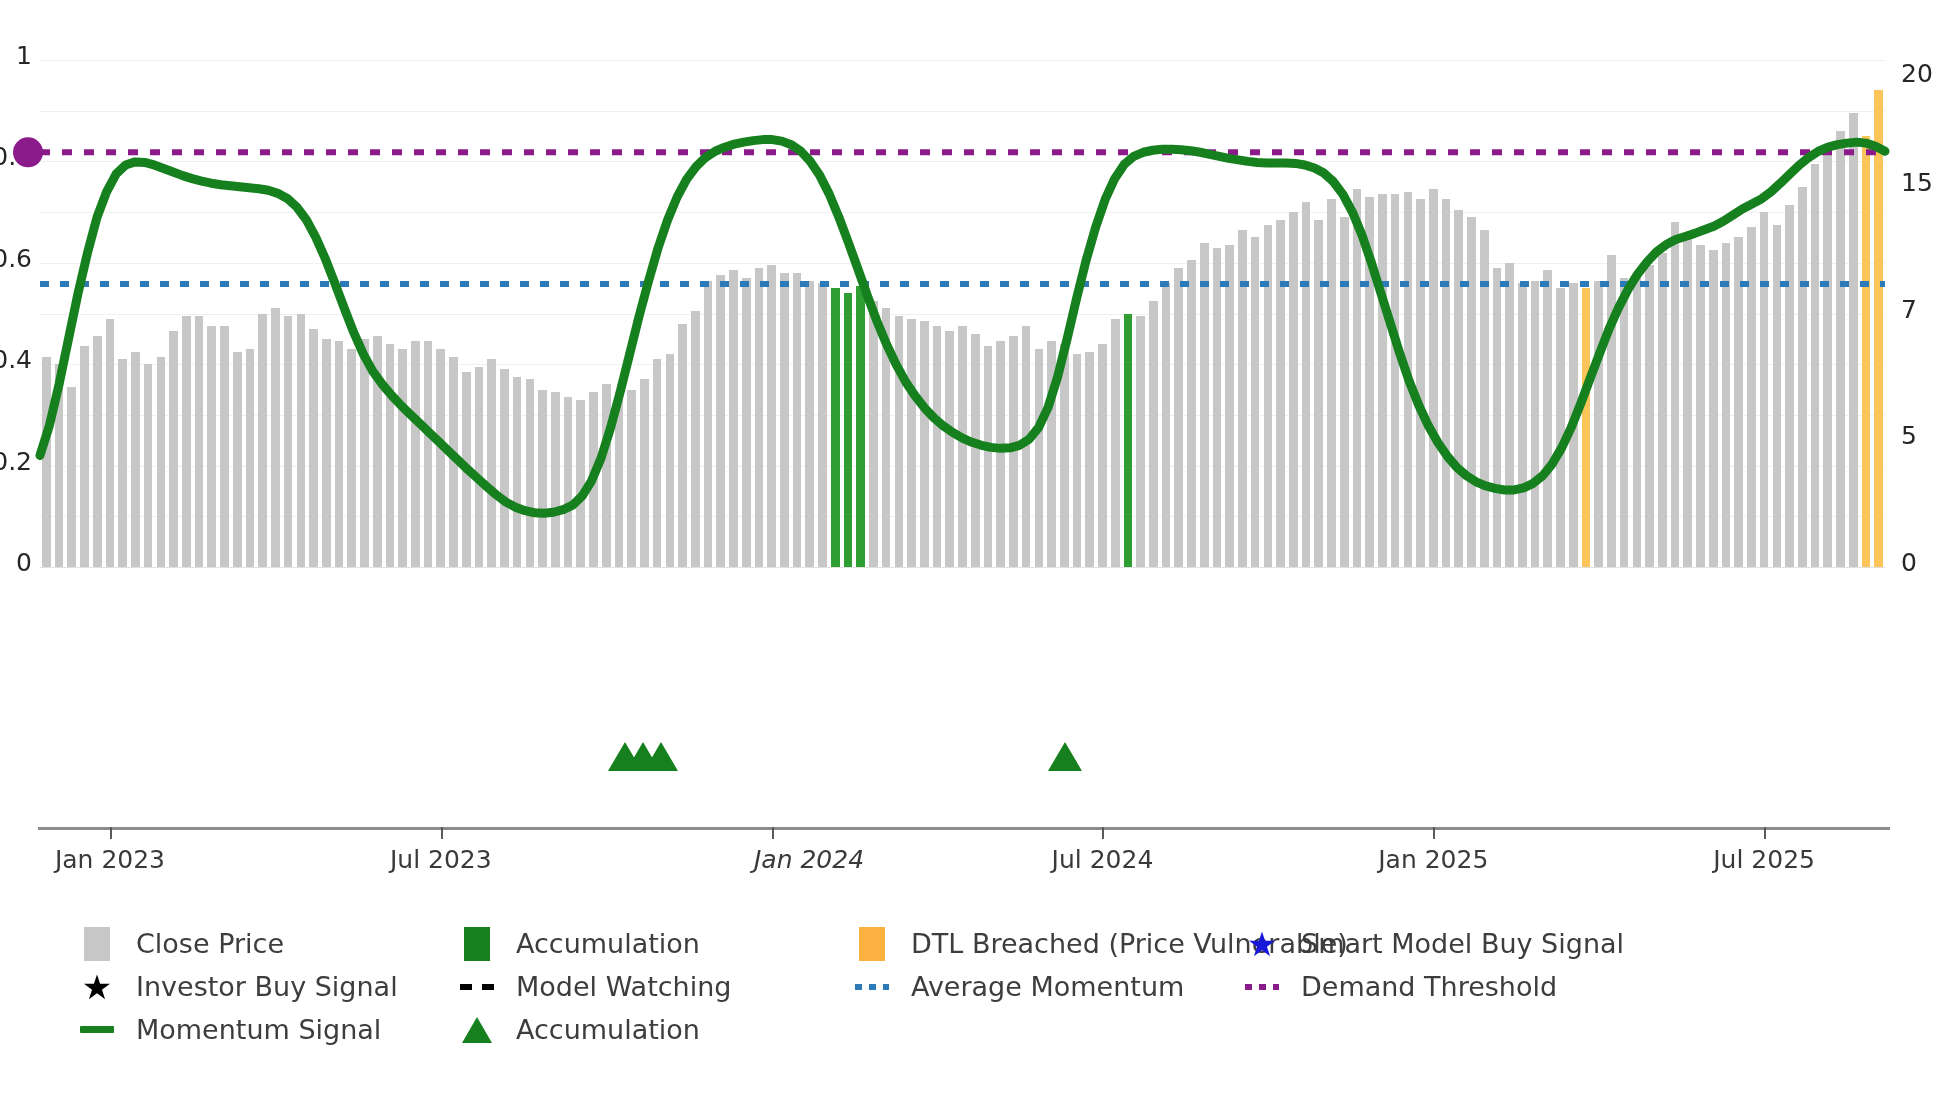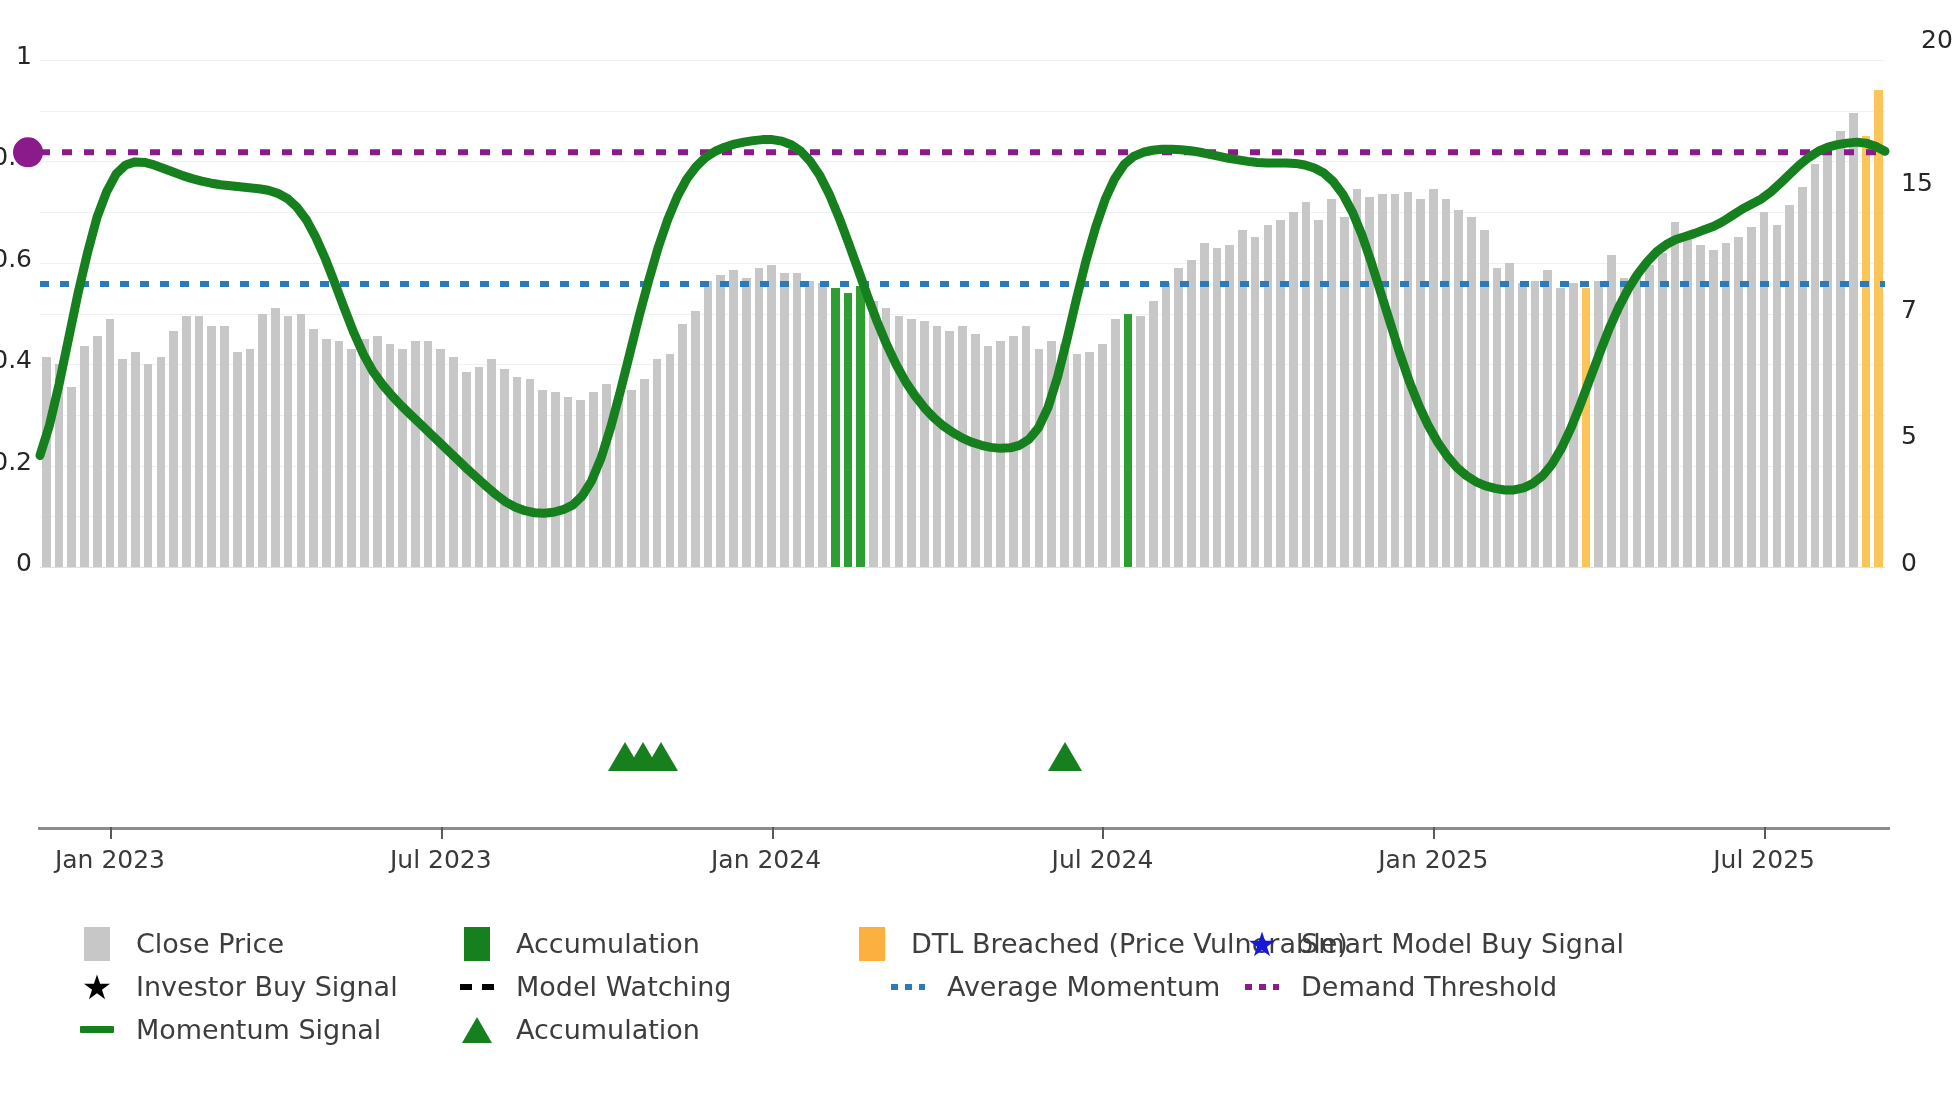--- a/index.html
+++ b/index.html
@@ -72,21 +72,21 @@
       <div class="ytick left" style="top: 245.8px;">0.6</div>
       <div class="ytick left" style="top: 144.4px;">0.8</div>
       <div class="ytick left" style="top: 43px;">1</div>
     </div>
 
   <div class="y-right-labels">
       <div class="ytick right" style="top: 550px;">0</div>
       <div class="ytick right" style="top: 423.25px;">5</div>
       <div class="ytick right" style="top: 296.5px;">7</div>
       <div class="ytick right" style="top: 169.75px;">15</div>
-      <div class="ytick right" style="top: 27px; margin-left: 20px;">20</div>
+      <div class="ytick right" style="top: 61px;">20</div>
     </div>
 
   <div class="plot-area">
     <div id="gridlines">
         <div class="gridline" style="top: 507px;"></div>
         <div class="gridline" style="top: 456.3px;"></div>
         <div class="gridline" style="top: 405.6px;"></div>
         <div class="gridline" style="top: 354.9px;"></div>
         <div class="gridline" style="top: 304.2px;"></div>
         <div class="gridline" style="top: 253.5px;"></div>
@@ -260,21 +260,21 @@
       <div class="tri" style="left: 1008px; top: 175px;"></div>
     </div>
 
   <div class="x-axis"></div>
   <div id="xticks">
       <div class="xtick-mark" style="left: 109.983px;"></div>
       <div class="xtick-label" style="left: 109.983px;">Jan 2023</div>
       <div class="xtick-mark" style="left: 440.81px;"></div>
       <div class="xtick-label" style="left: 440.81px;">Jul 2023</div>
       <div class="xtick-mark" style="left: 771.638px;"></div>
-      <div class="xtick-label" style="left: 766px;">Jan 2024</div>
+      <div class="xtick-label" style="left: 809px; font-style: italic;">Jan 2024</div>
       <div class="xtick-mark" style="left: 1102.47px;"></div>
       <div class="xtick-label" style="left: 1102.47px;">Jul 2024</div>
       <div class="xtick-mark" style="left: 1433.29px;"></div>
       <div class="xtick-label" style="left: 1433.29px;">Jan 2025</div>
       <div class="xtick-mark" style="left: 1764.12px;"></div>
       <div class="xtick-label" style="left: 1764.12px;">Jul 2025</div>
     </div>
 
 
   <div class="legend" id="legend">
@@ -310,21 +310,21 @@
             <div class="sw-star" style="color: rgb(0, 0, 0);">★</div>
           </div>
           <div class="legend-label">Investor Buy Signal</div>
         </div>
         <div class="legend-item" style="left: 380px;">
           <div class="swatch" style="color: rgb(0, 0, 0);">
             <div class="sw-dashline"></div>
           </div>
           <div class="legend-label">Model Watching</div>
         </div>
-        <div class="legend-item" style="left: 811px; justify-content: center;">
+        <div class="legend-item" style="left: 775px; justify-content: center;">
           <div class="swatch" style="color: rgb(43, 123, 186);">
             <div class="sw-dotline"></div>
           </div>
           <div class="legend-label">Average Momentum</div>
         </div>
         <div class="legend-item" style="left: 1165px;">
           <div class="swatch" style="color: rgb(139, 26, 139);">
             <div class="sw-dotline"></div>
           </div>
           <div class="legend-label">Demand Threshold</div>

